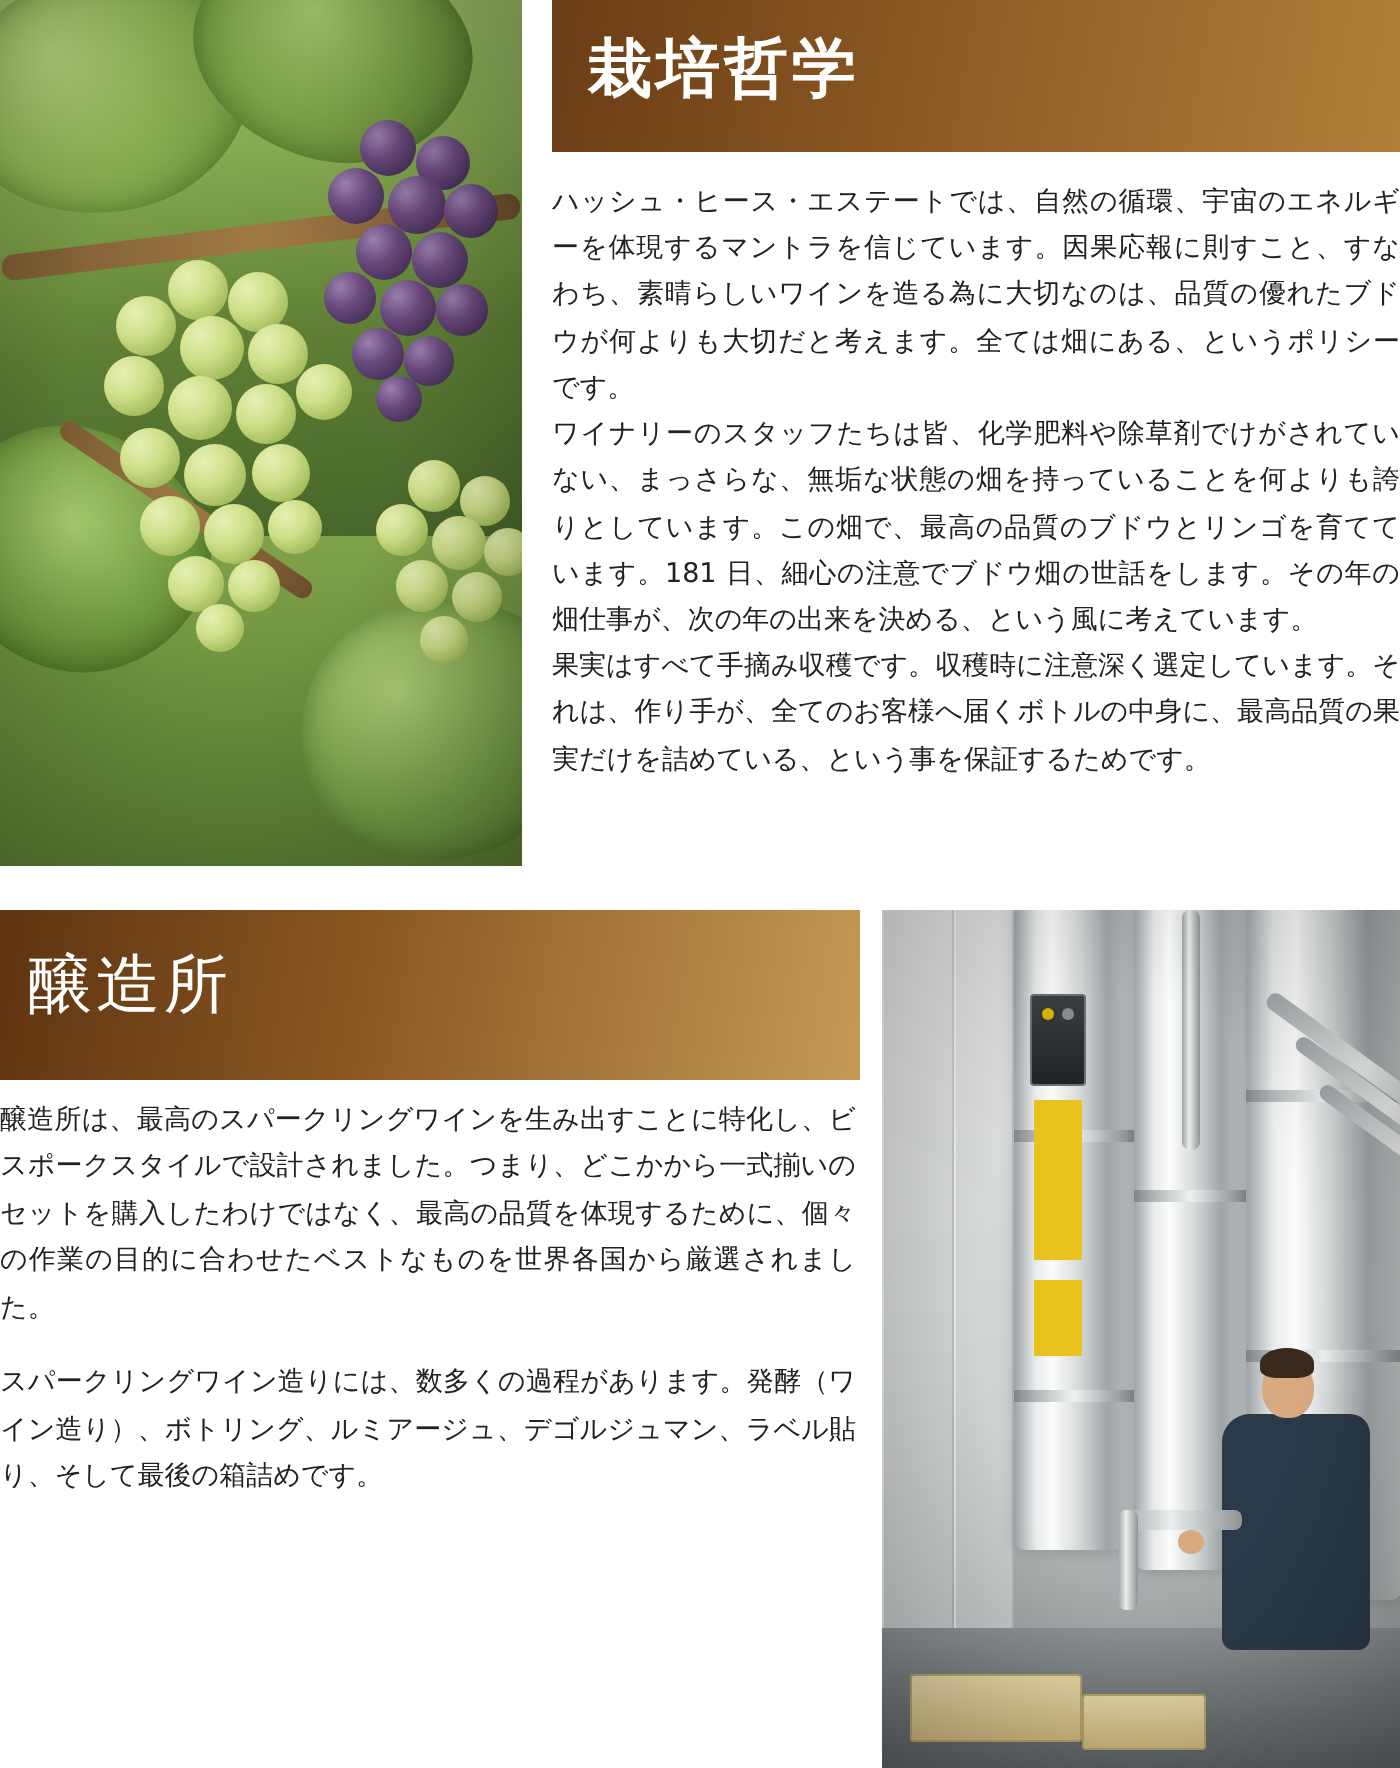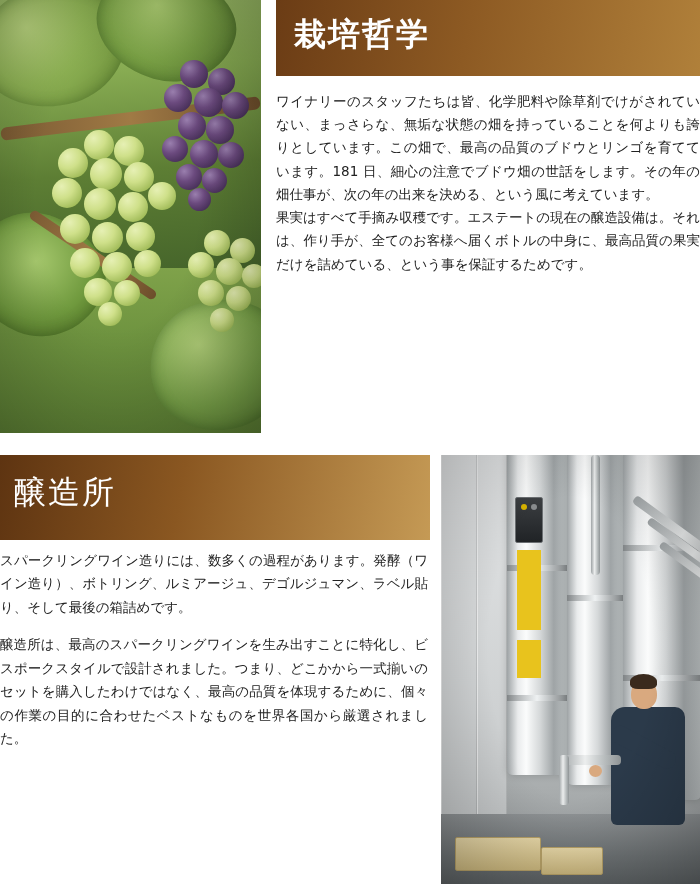--- a/index.html
+++ b/index.html
@@ -320,34 +320,35 @@
       </div>
 
       <div class="photo-dark-vignette"></div>
     </div>
 
     <div class="header-one">
       <div class="title">栽培哲学</div>
     </div>
 
     <div class="body-one">
+      <p>ハッシュ・ヒース・エステートでは、自然の循環、宇宙のエネルギーを体現するマントラを信じています。因果応報に則すこと、すなわち、素晴らしいワインを造る為に大切なのは、品質の優れたブドウが何よりも大切だと考えます。全ては畑にある、というポリシーです。</p>
       <p>ワイナリーのスタッフたちは皆、化学肥料や除草剤でけがされていない、まっさらな、無垢な状態の畑を持っていることを何よりも誇りとしています。この畑で、最高の品質のブドウとリンゴを育てています。181 日、細心の注意でブドウ畑の世話をします。その年の畑仕事が、次の年の出来を決める、という風に考えています。</p>
-      <p>果実はすべて手摘み収穫です。エステートの現在の醸造設備は。それは、作り手が、全てのお客様へ届くボトルの中身に、最高品質の果実だけを詰めている、という事を保証するためです。</p>
+      <p>果実はすべて手摘み収穫です。収穫時に注意深く選定しています。それは、作り手が、全てのお客様へ届くボトルの中身に、最高品質の果実だけを詰めている、という事を保証するためです。</p>
     </div>
   </div>
 
   <div class="section-two">
 
     <div class="header-two">
       <div class="title">醸造所</div>
     </div>
 
     <div class="body-two">
+      <p>醸造所は、最高のスパークリングワインを生み出すことに特化し、ビスポークスタイルで設計されました。つまり、どこかから一式揃いのセットを購入したわけではなく、最高の品質を体現するために、個々の作業の目的に合わせたベストなものを世界各国から厳選されました。</p>
       <p>スパークリングワイン造りには、数多くの過程があります。発酵（ワイン造り）、ボトリング、ルミアージュ、デゴルジュマン、ラベル貼り、そして最後の箱詰めです。</p>
-      <p>醸造所は、最高のスパークリングワインを生み出すことに特化し、ビスポークスタイルで設計されました。つまり、どこかから一式揃いのセットを購入したわけではなく、最高の品質を体現するために、個々の作業の目的に合わせたベストなものを世界各国から厳選されました。</p>
     </div>
 
     <div class="photo-winery">
       <div class="win-bg"></div>
 
       <div class="win-wallpanel" style="left:0px;   top:0px; width:36px; height:360px;"></div>
       <div class="win-wallpanel" style="left:36px;  top:0px; width:30px; height:360px;"></div>
 
       <div class="tank" style="left:66px;  top:-10px; width:60px;  height:330px;">
         <div class="tank-band" style="top:120px;"></div>

